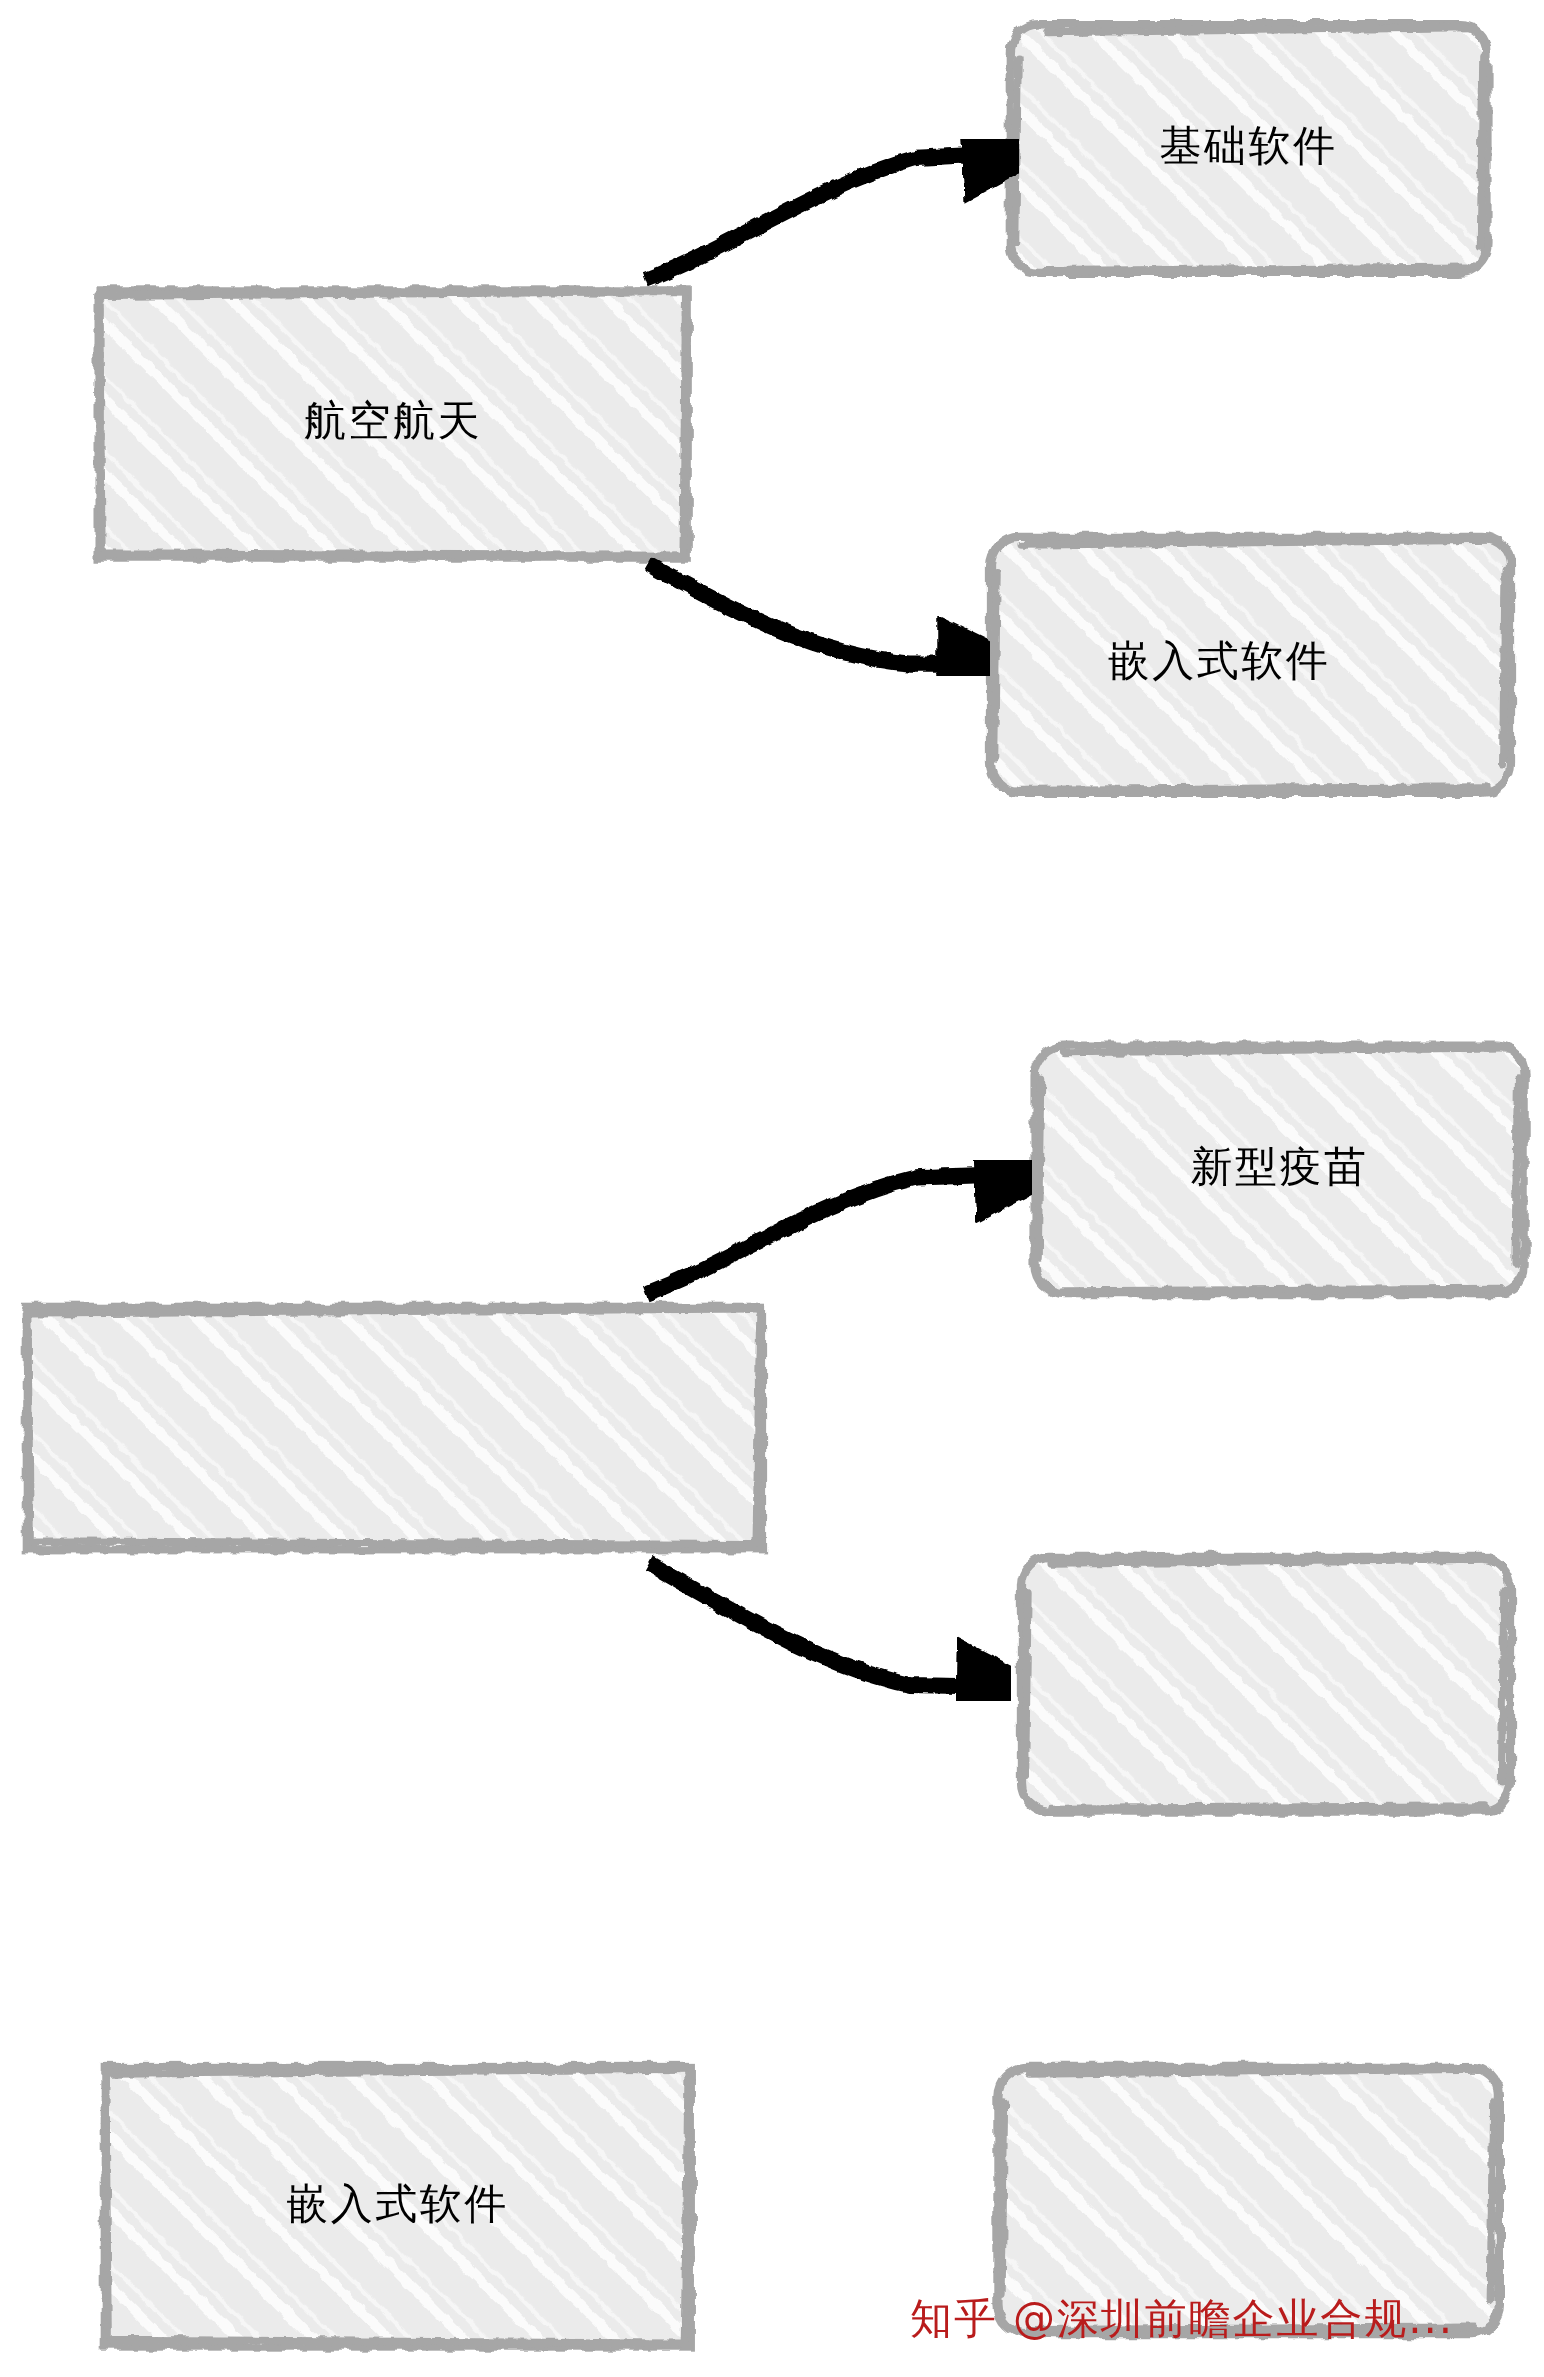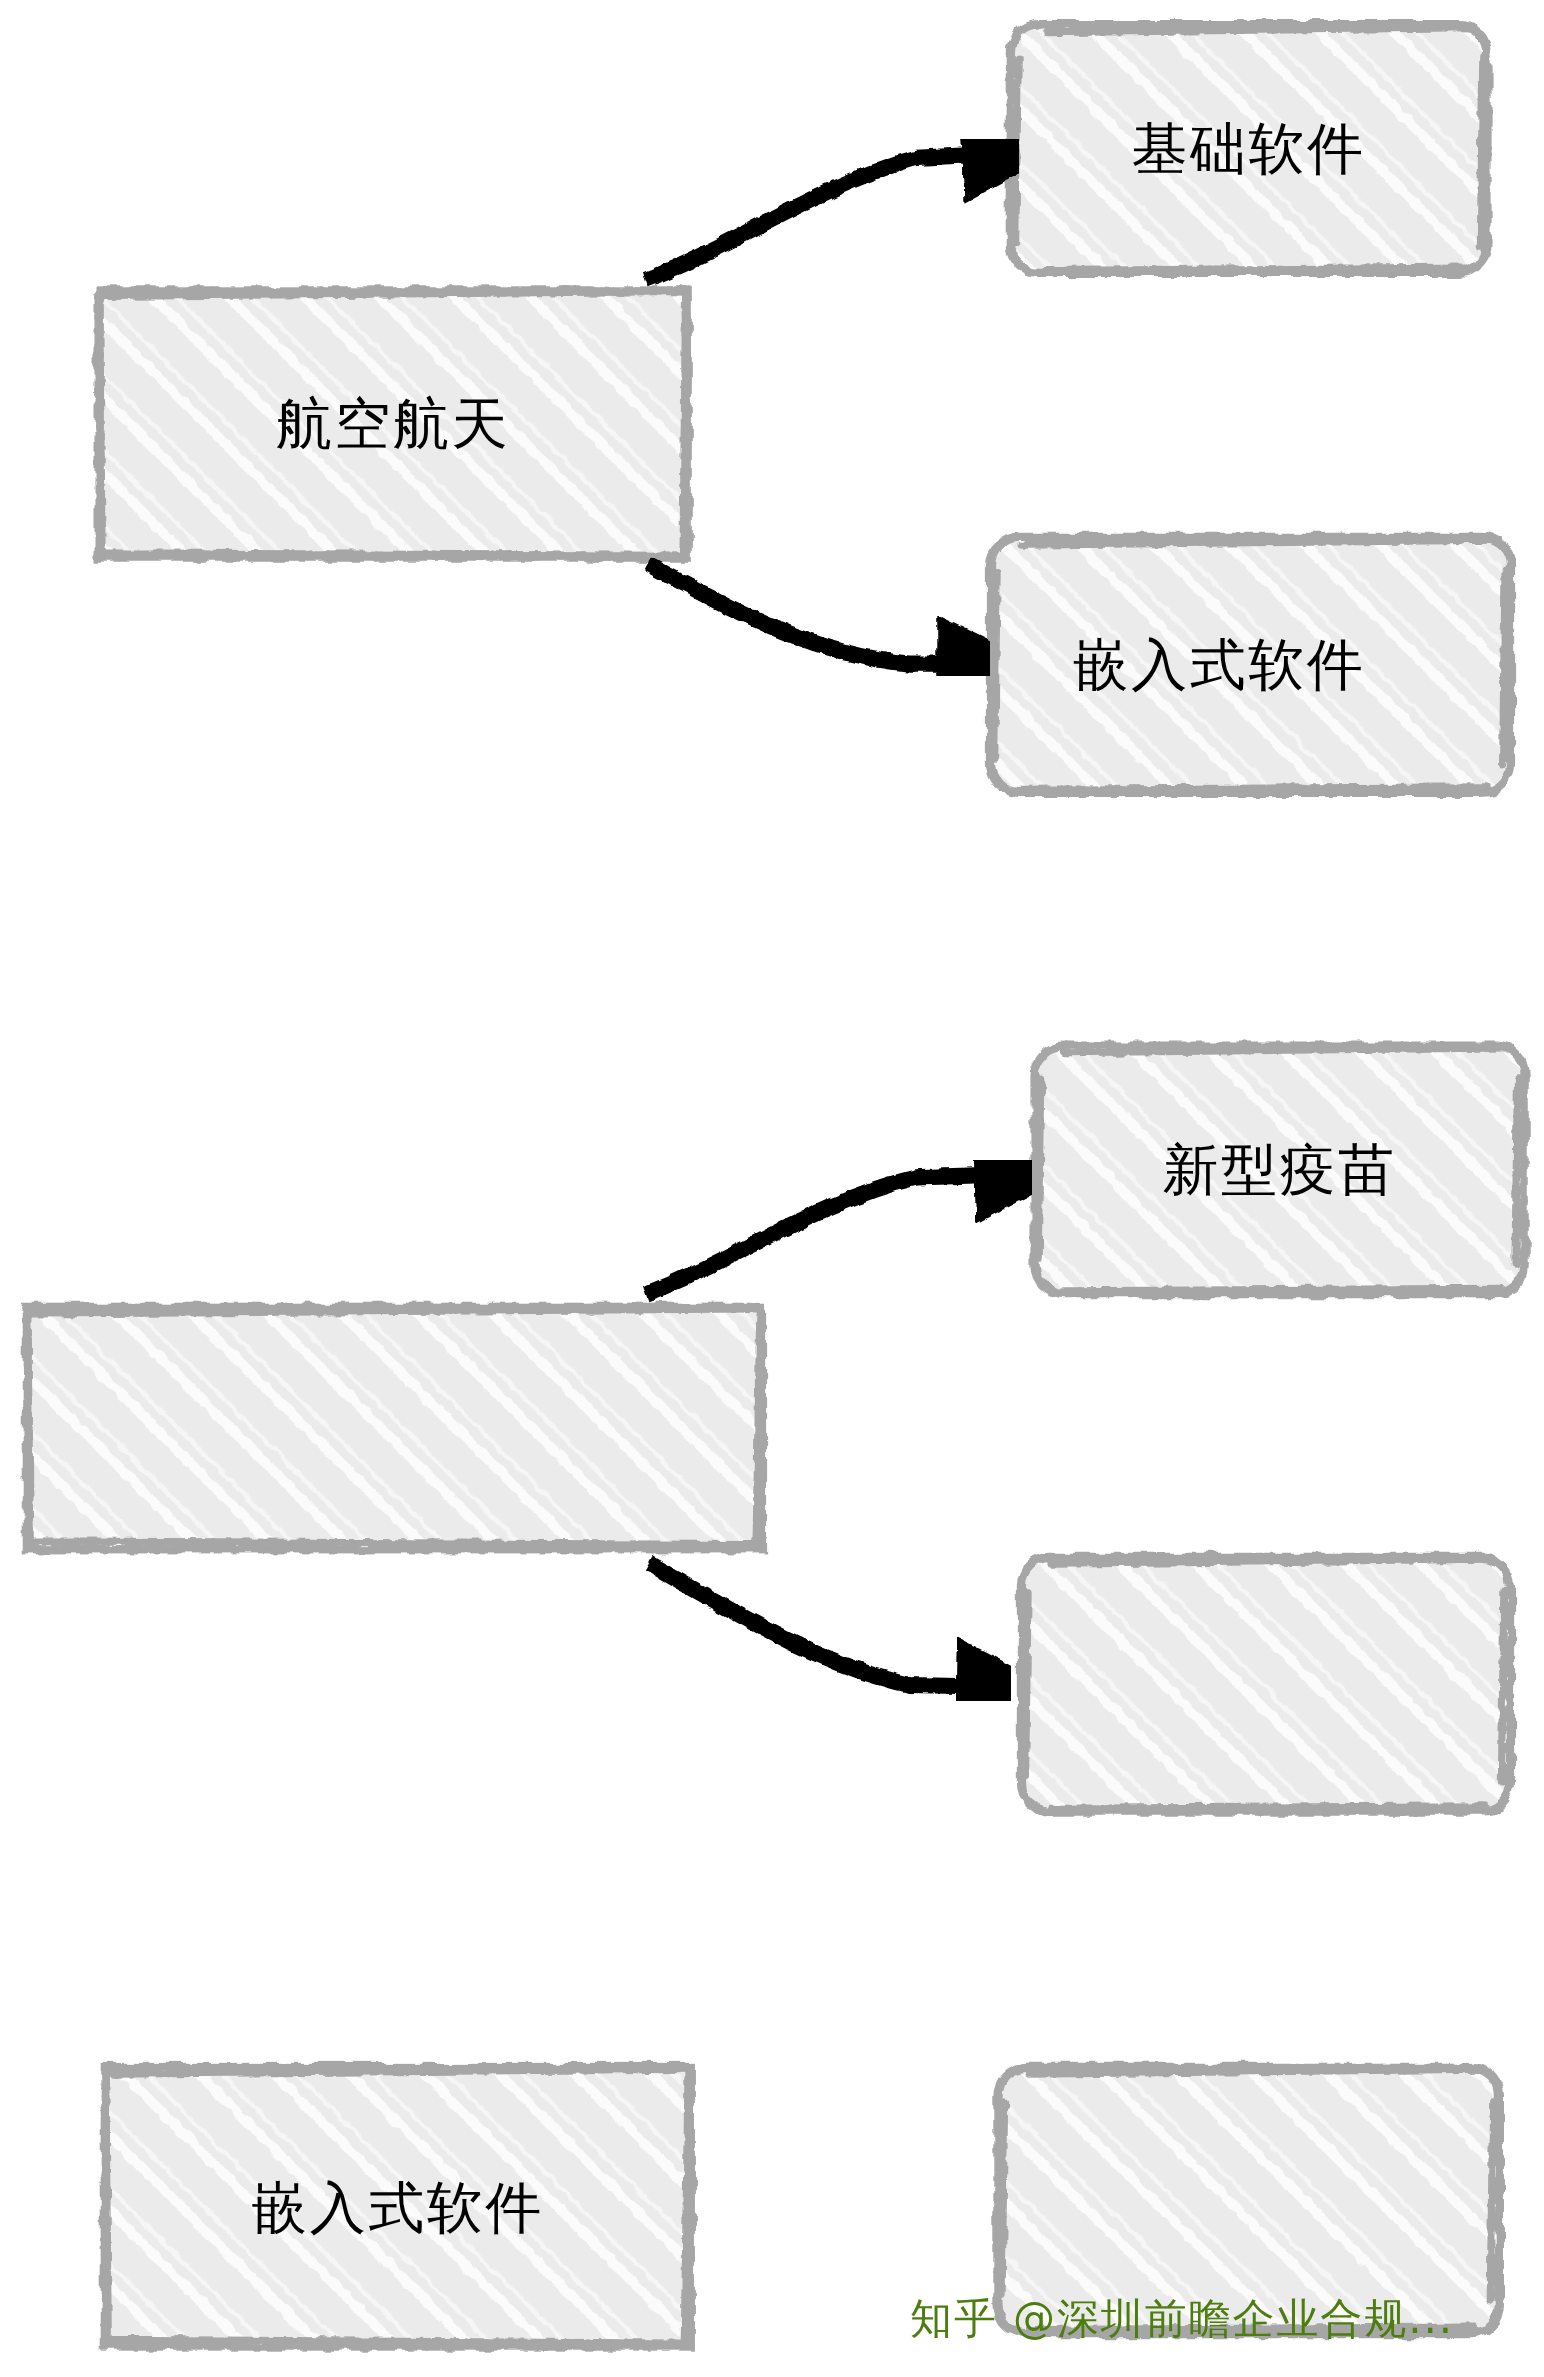--- a/index.html
+++ b/index.html
@@ -23,31 +23,31 @@
     top: 0;
     width: 1544px;
     height: 2377px;
   }
   .node-label {
     position: absolute;
     display: flex;
     align-items: center;
     justify-content: center;
     color: #000000;
-    font-size: 56px;
+    font-size: 42px;
     font-weight: 500;
     letter-spacing: 2.5px;
     line-height: 1.1;
     white-space: nowrap;
     pointer-events: none;
-    font-family: Liberation Sans, sans-serif;
+    font-family: Liberation Mono, monospace;
   }
   .watermark {
     position: absolute;
-    color: #4d7c0f;
+    color: #b91c1c;
     font-size: 42px;
     letter-spacing: 1.9px;
     white-space: nowrap;
     font-family: "DejaVu Sans", "Liberation Sans", sans-serif;
   }
 </style>
 </head>
 <body>
 
 <div id="stage">

